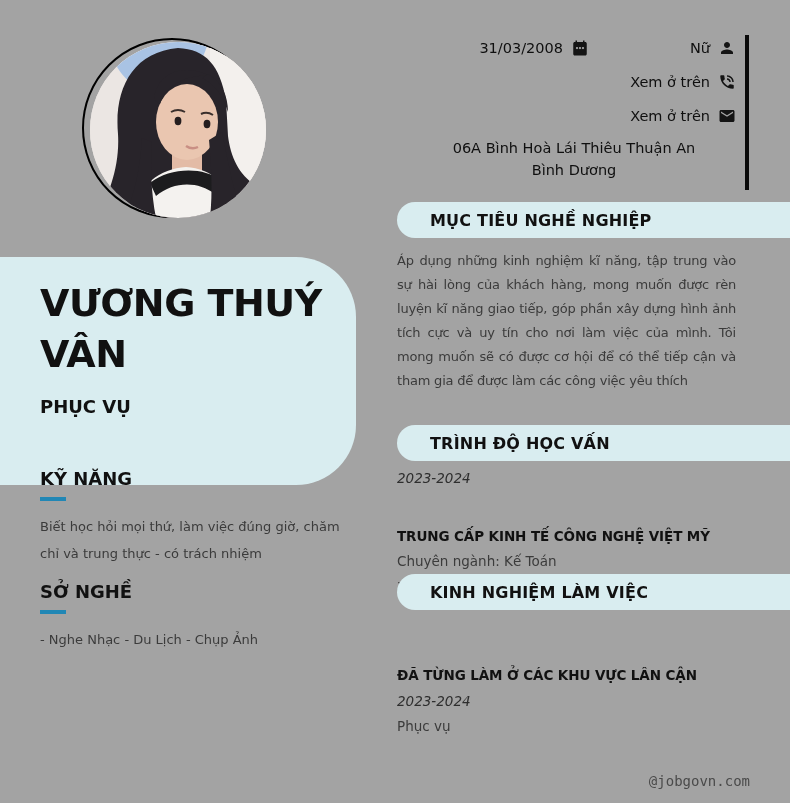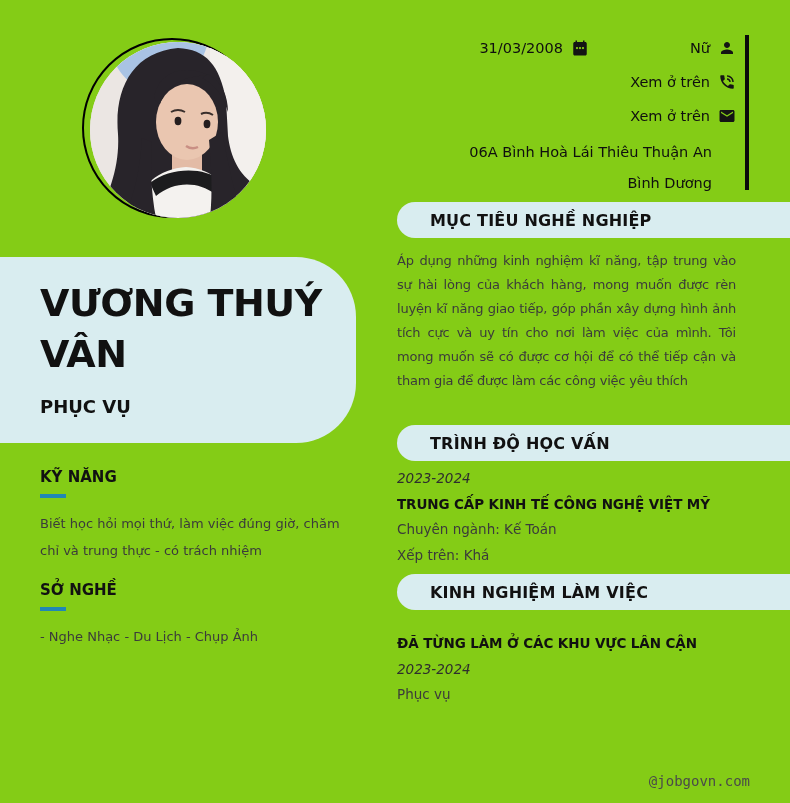--- a/index.html
+++ b/index.html
@@ -8,21 +8,21 @@
     --ink:#0f0f0f;
     --body-text:#3b3b3b;
     --watermark:#4a4a4a;
     --bar:#0a0a0a;
   }
   *{margin:0;padding:0;box-sizing:border-box;}
   html,body{background:#ffffff;}
   .page{
     position:relative;
     width:790px;height:803px;
-    background:#84cc16;
+    background:#a3a3a3;
     font-family:"DejaVu Sans", sans-serif;
     color:var(--ink);
     overflow:hidden;
   }
   
   .photo-arc{
     position:absolute;left:82px;top:38px;width:180px;height:180px;
     border:2px solid #000;border-radius:50%;
   }
   .photo{
@@ -38,44 +38,44 @@
   .contact-row{
     display:flex;align-items:center;justify-content:flex-end;
     height:26px;margin-bottom:8px;gap:8px;
   }
   .contact-row.first{justify-content:flex-end;}
   .contact-pair{display:flex;align-items:center;gap:8px;}
   .contact-pair.date{margin-right:93px;}
   .cicon{width:18px;height:18px;flex:0 0 auto;}
   .cicon svg{display:block;width:100%;height:100%;fill:#141414;}
   .address{
-    margin-left:auto;width:300px;text-align:right;
-    padding-right:24px;line-height:31px;margin-top:4px;
+    margin-left:auto;width:300px;text-align:center;
+    padding-right:24px;line-height:22px;margin-top:4px;
   }
   .vbar{
     position:absolute;left:745px;top:35px;width:4px;height:155px;
     background:var(--bar);
   }
   
   .name-banner{
-    position:absolute;left:0;top:257px;width:356px;height:186px;
+    position:absolute;left:0;top:257px;width:356px;height:228px;
     background:var(--accent-light);
     border-radius:0 60px 60px 0;
     padding:21px 0 0 40px;
   }
   .name{
     width:300px;font-size:38px;font-weight:bold;line-height:51px;
     color:#111;letter-spacing:-0.5px;
   }
   .job-title{
     margin-top:16px;font-size:18px;font-weight:bold;color:#111;
   }
   
   .side-section{position:absolute;left:40px;}
-  .side-heading{font-size:15px;font-weight:bold;color:#111;}
+  .side-heading{font-size:18px;font-weight:bold;color:#111;}
   .side-underline{width:26px;height:4px;background:var(--accent-line);margin-top:8px;}
   .side-text{
     margin-top:12px;width:320px;font-size:13px;line-height:27px;
     color:var(--body-text);
   }
   .skills{top:468px;}
   .hobbies{top:581px;}
   
   .section-header{
     position:absolute;left:397px;right:0;height:36px;
@@ -92,21 +92,21 @@
     font-size:13px;line-height:24px;letter-spacing:-0.2px;
     text-align:justify;color:var(--body-text);
   }
   .detail-block{
     position:absolute;left:397px;width:393px;
     font-size:13.5px;line-height:25.5px;color:var(--body-text);
   }
   .edu-block{top:466px;}
   .exp-block{top:631px;}
   .line-italic{font-style:italic;color:#2e2e2e;}
-  .line-bold{font-weight:bold;color:#111;font-size:13.5px;letter-spacing:-0.1px;}
+  .line-bold{font-weight:bold;color:#111;font-size:13.5px;letter-spacing:-0.1px;margin-top:32px;}
   
   .watermark{
     position:absolute;right:40px;top:773px;
     font-family:"DejaVu Sans Mono", monospace;
     font-size:14px;color:var(--watermark);
   }
 </style>
 </head>
 <body>
 

